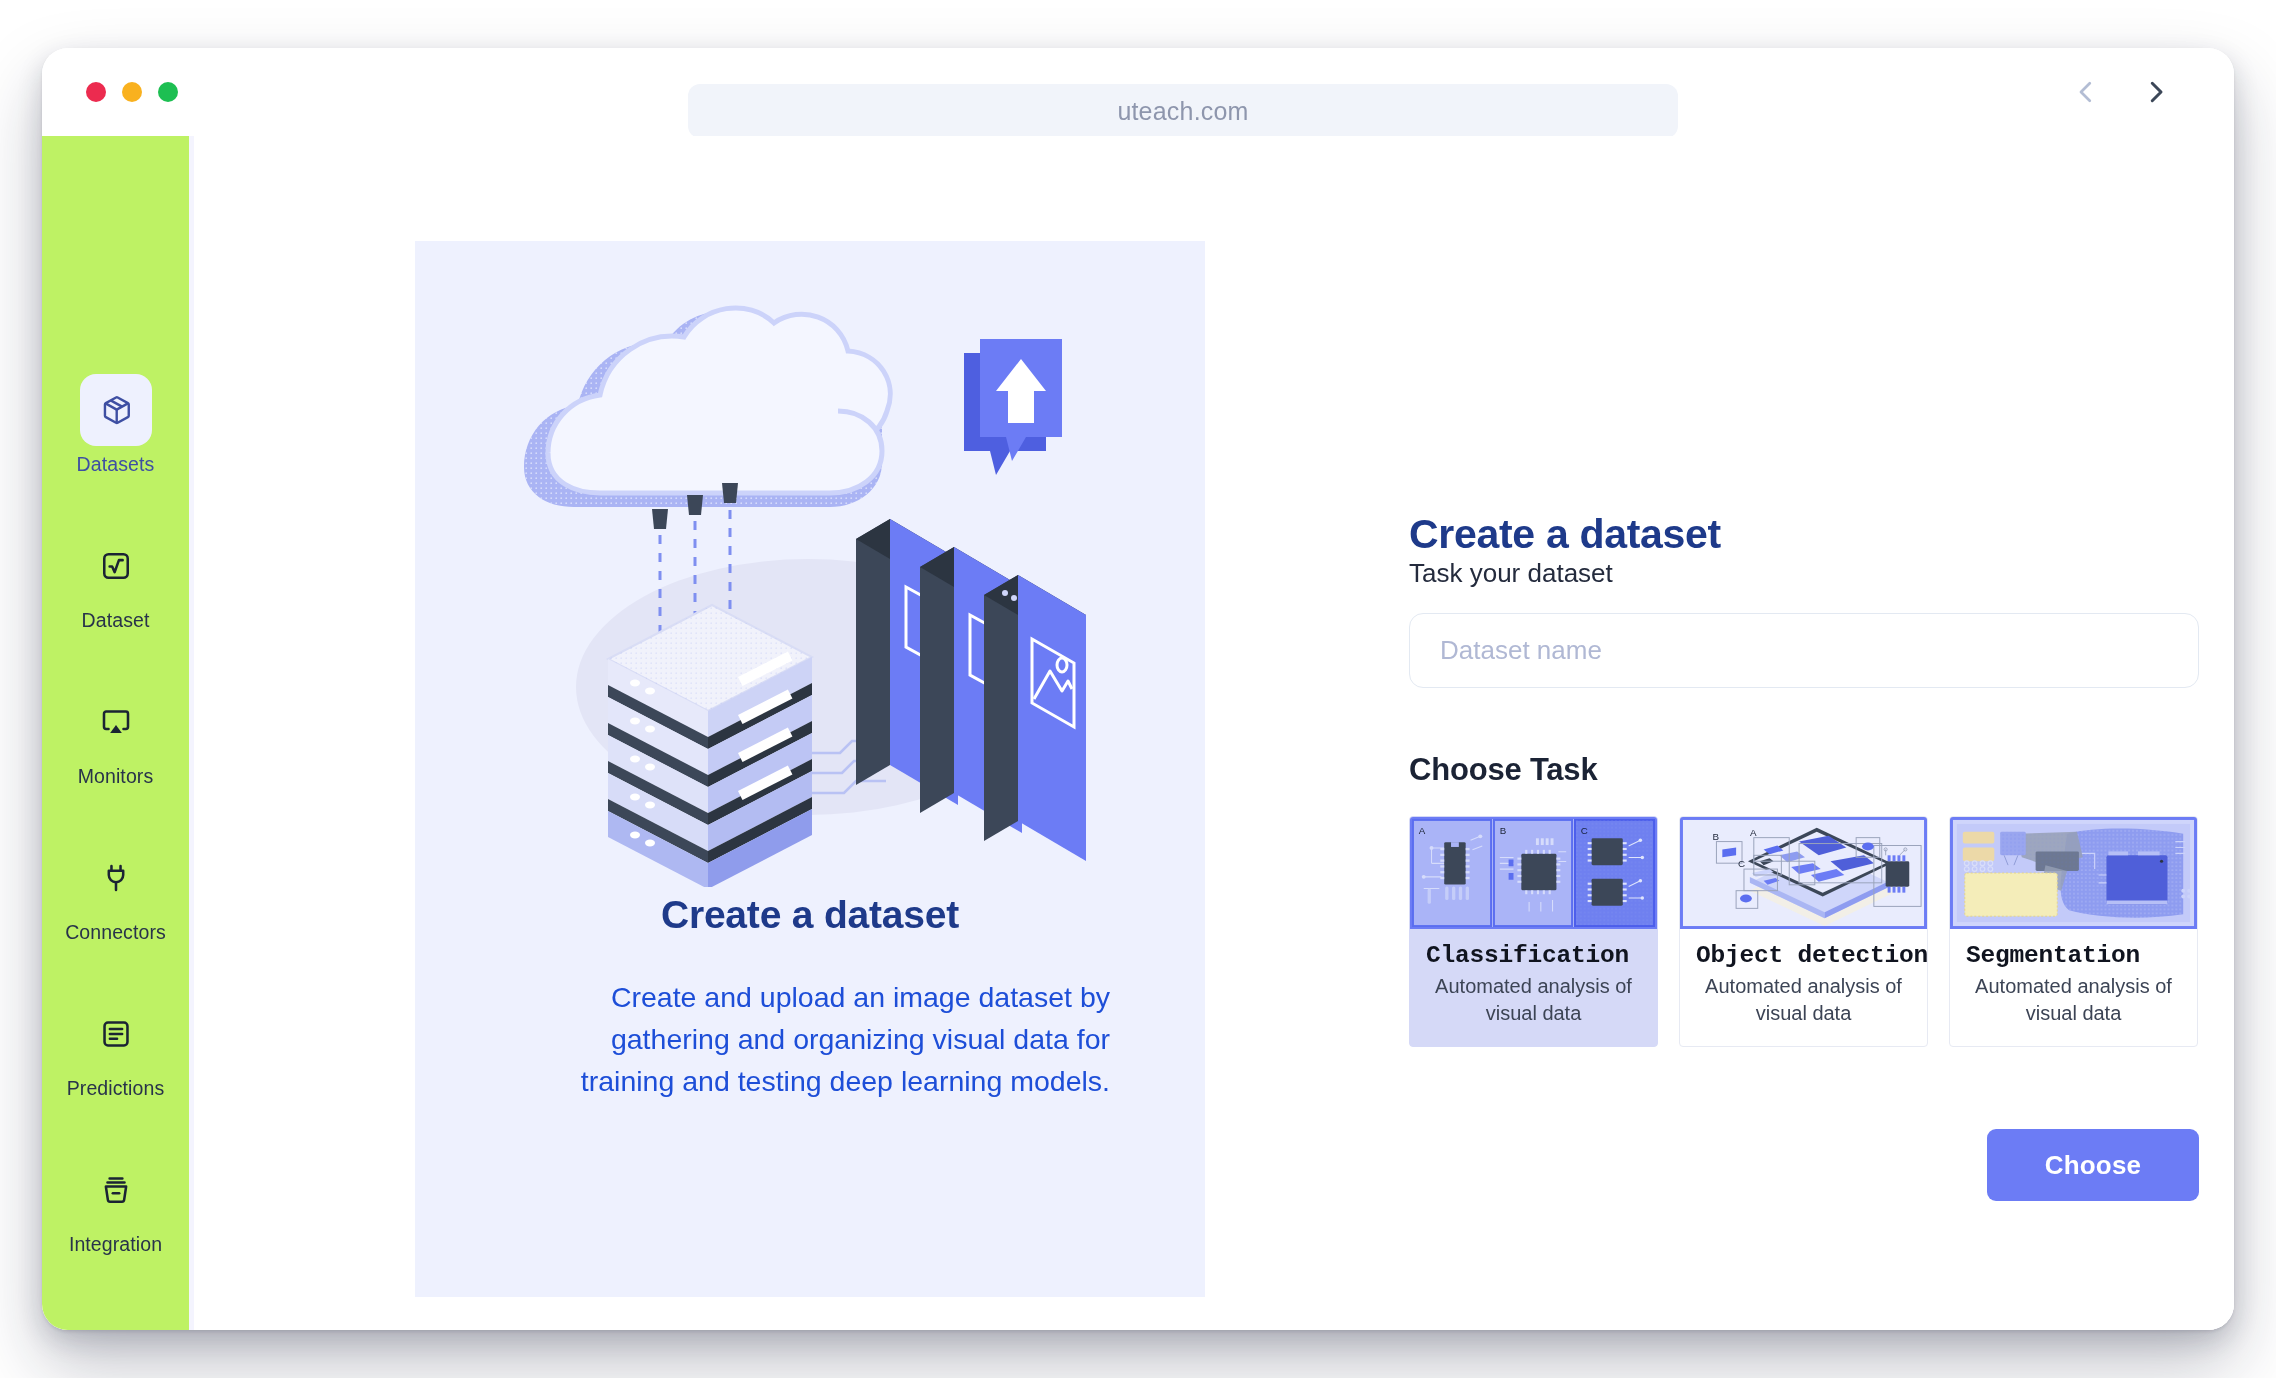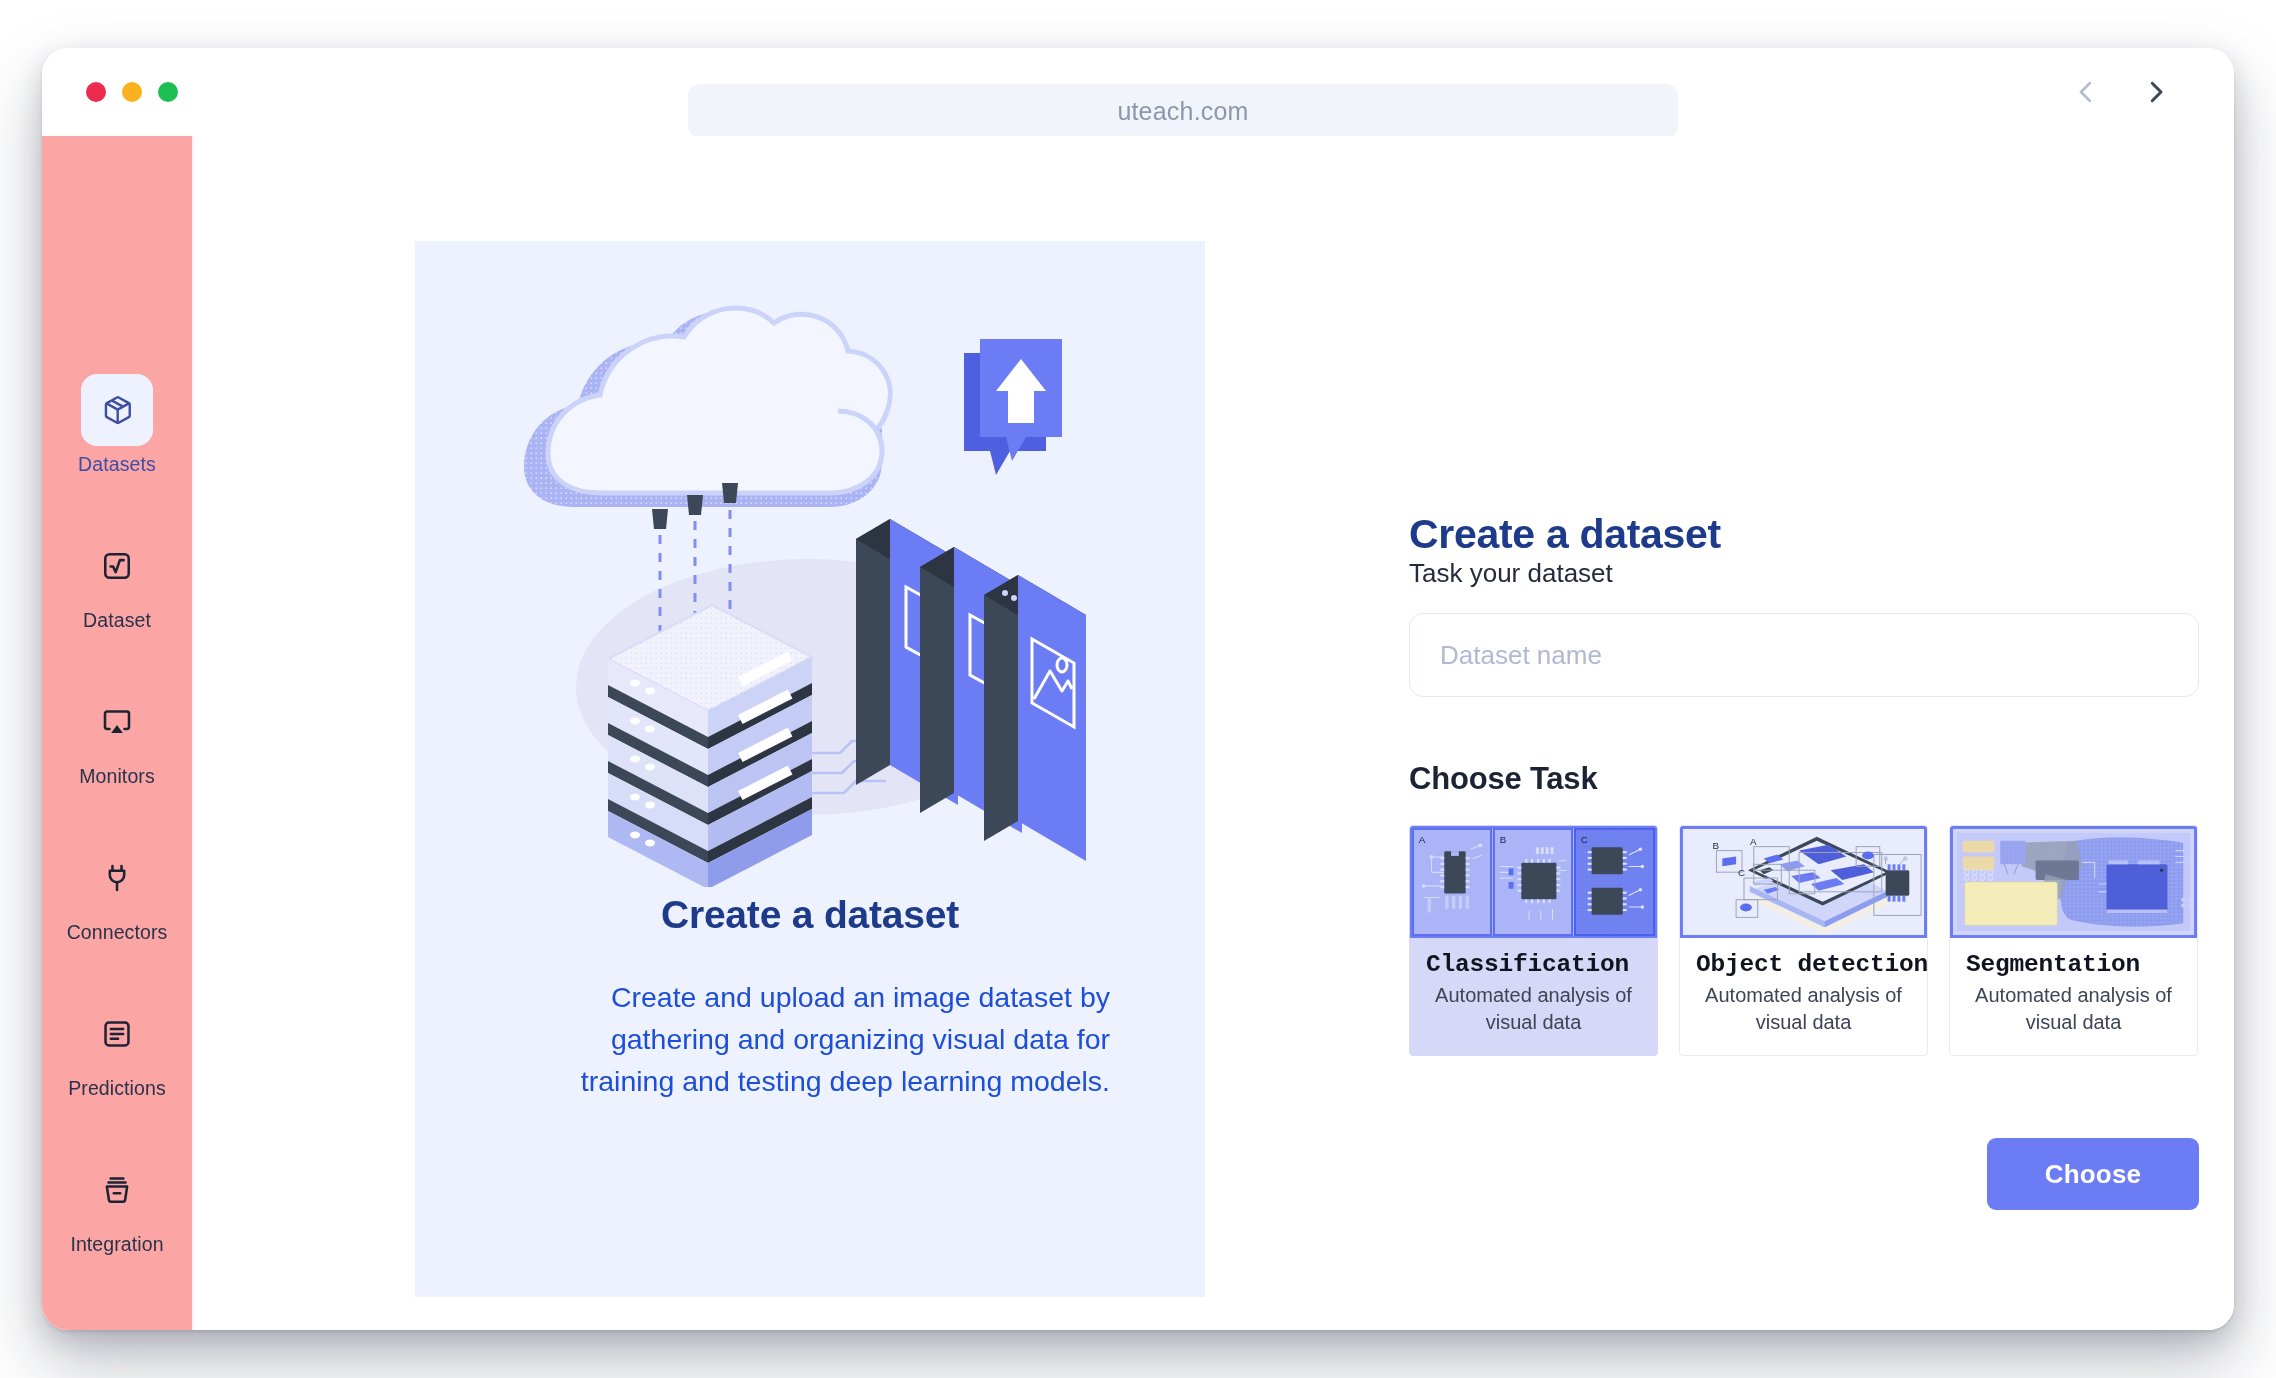--- a/index.html
+++ b/index.html
@@ -107,26 +107,26 @@
   .app-body {
     flex: 1 1 auto;
     display: flex;
     min-height: 0;
     background: #ffffff;
   }
 
   
   .sidebar {
     flex: 0 0 152px;
-    background: #fca5a5;
+    background: #bef264;
     padding-top: 238px;
     display: flex;
     flex-direction: column;
     align-items: center;
-    border-right: 2px solid #3b82f6;
+    border-right: 5px solid #3b82f6;
     position: relative;
   }
   .sidebar::after {
     content: "";
     position: absolute;
     right: -6px; top: 0; bottom: 0;
     width: 6px;
     background: #f4f4fe;
   }
 
@@ -215,21 +215,21 @@
     margin-top: 270px;
   }
   .field-label {
     margin-top: 88px;
     font-size: 26px;
     color: #242b3d;
   }
   .text-input {
     margin-top: 24px;
     width: 790px;
-    height: 84px;
+    height: 75px;
     border: 1.5px solid #e3e9f2;
     border-radius: 14px;
     background: #ffffff;
     font-size: 26px;
     color: #242b3d;
     padding: 0 30px;
     outline: none;
     font-family: "Liberation Sans", sans-serif;
   }
   .text-input::placeholder { color: #b0b8d4; }

